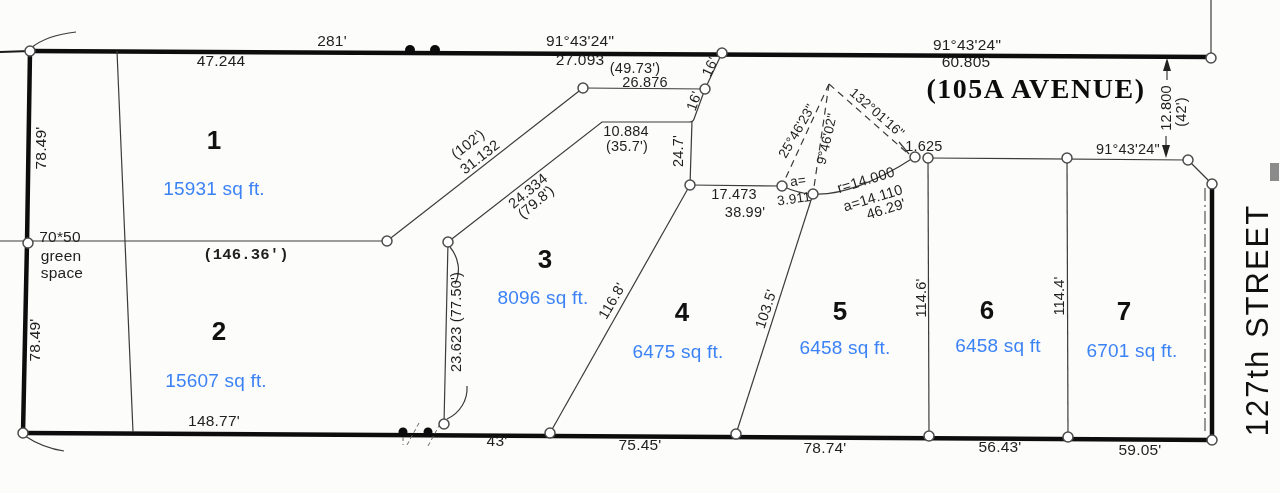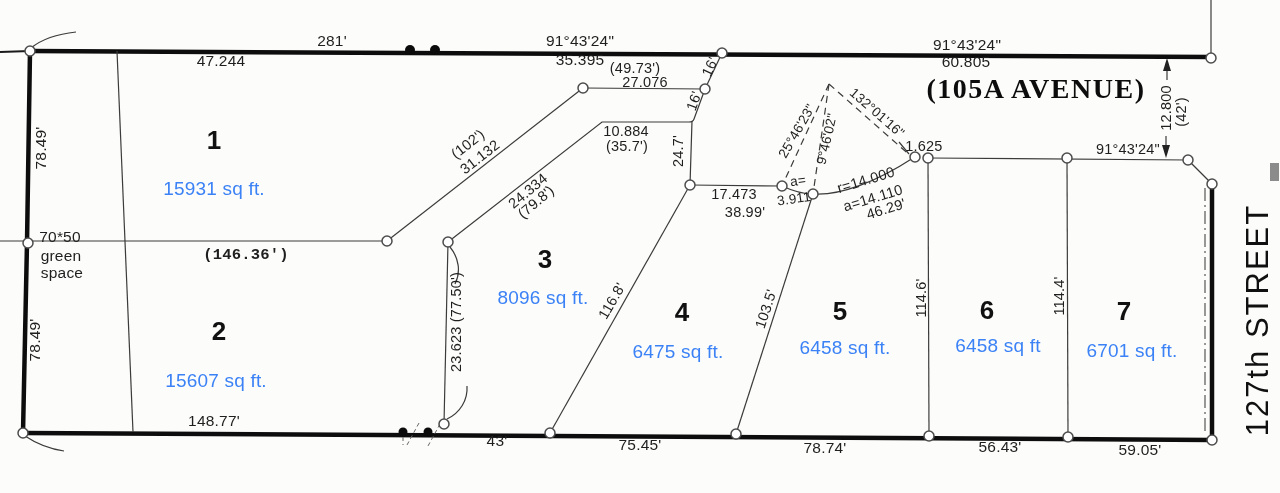--- a/index.html
+++ b/index.html
@@ -125,21 +125,21 @@
       <circle cx="736" cy="434" r="5" class="node"></circle>
       <circle cx="929" cy="436" r="5" class="node"></circle>
       <circle cx="1068" cy="437" r="5" class="node"></circle>
       <circle cx="1212" cy="440" r="5" class="node"></circle>
     </g>
   </svg>
 
   <div class="lbl md" style="left:221px;top:61px">47.244</div>
   <div class="lbl md" style="left:332px;top:41px">281'</div>
   <div class="lbl md" style="left:580px;top:41px">91°43'24"</div>
-  <div class="lbl md" style="left:580px;top:60px">35.395</div>
+  <div class="lbl md" style="left:580px;top:60px">27.093</div>
   <div class="lbl md" style="left:967px;top:45px">91°43'24"</div>
   <div class="lbl md" style="left:966px;top:62px">60.805</div>
 
   <div class="lbl avenue" style="left:1000px;top:89px">(105A  AVENUE)</div>
   <div class="lbl street r90" style="left:1257px;top:320px">127th STREET</div>
 
   <div class="lbl r90" style="left:1166px;top:108px">12.800</div>
   <div class="lbl r90" style="left:1181px;top:112px">(42')</div>
   <div class="lbl" style="left:1128px;top:149px">91°43'24"</div>
 
@@ -161,21 +161,21 @@
   <div class="lbl md" style="left:60px;top:237px">70*50</div>
   <div class="lbl md" style="left:61px;top:256px">green</div>
   <div class="lbl md" style="left:62px;top:273px">space</div>
 
   <div class="lbl md r90" style="left:41px;top:148px">78.49'</div>
   <div class="lbl md r90" style="left:35px;top:340px">78.49'</div>
   <div class="lbl md b" style="left:246px;top:256px">(146.36')</div>
   <div class="lbl" style="left:468px;top:144px;transform:translate(-50%,-50%) rotate(-38deg)">(102')</div>
   <div class="lbl" style="left:480px;top:157px;transform:translate(-50%,-50%) rotate(-38deg)">31.132</div>
   <div class="lbl" style="left:635px;top:68px">(49.73')</div>
-  <div class="lbl" style="left:645px;top:82px">27.076</div>
+  <div class="lbl" style="left:645px;top:82px">26.876</div>
   <div class="lbl" style="left:710px;top:67px;transform:translate(-50%,-50%) rotate(-65deg)">16'</div>
   <div class="lbl" style="left:694px;top:101px;transform:translate(-50%,-50%) rotate(-70deg)">16'</div>
   <div class="lbl" style="left:626px;top:131px">10.884</div>
   <div class="lbl" style="left:627px;top:146px">(35.7')</div>
   <div class="lbl" style="left:528px;top:191px;transform:translate(-50%,-50%) rotate(-40deg)">24.334</div>
   <div class="lbl" style="left:536px;top:202px;transform:translate(-50%,-50%) rotate(-40deg)">(79.8')</div>
   <div class="lbl r90" style="left:678px;top:151px">24.7'</div>
   <div class="lbl r90" style="left:456px;top:322px">23.623 (77.50')</div>
   <div class="lbl" style="left:612px;top:301px;transform:translate(-50%,-50%) rotate(-60deg)">116.8'</div>
   <div class="lbl" style="left:734px;top:194px">17.473</div>

